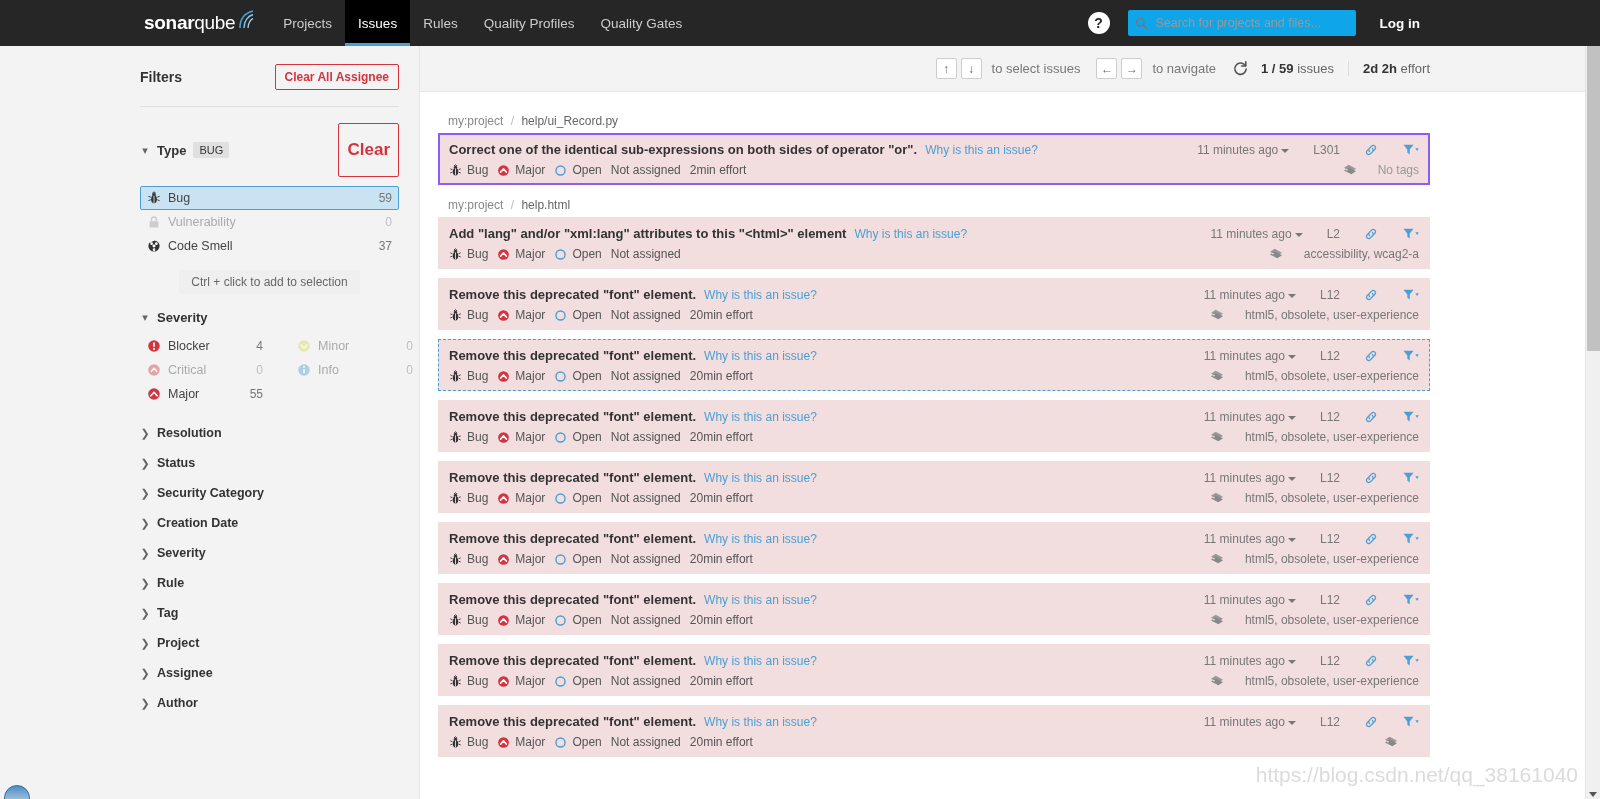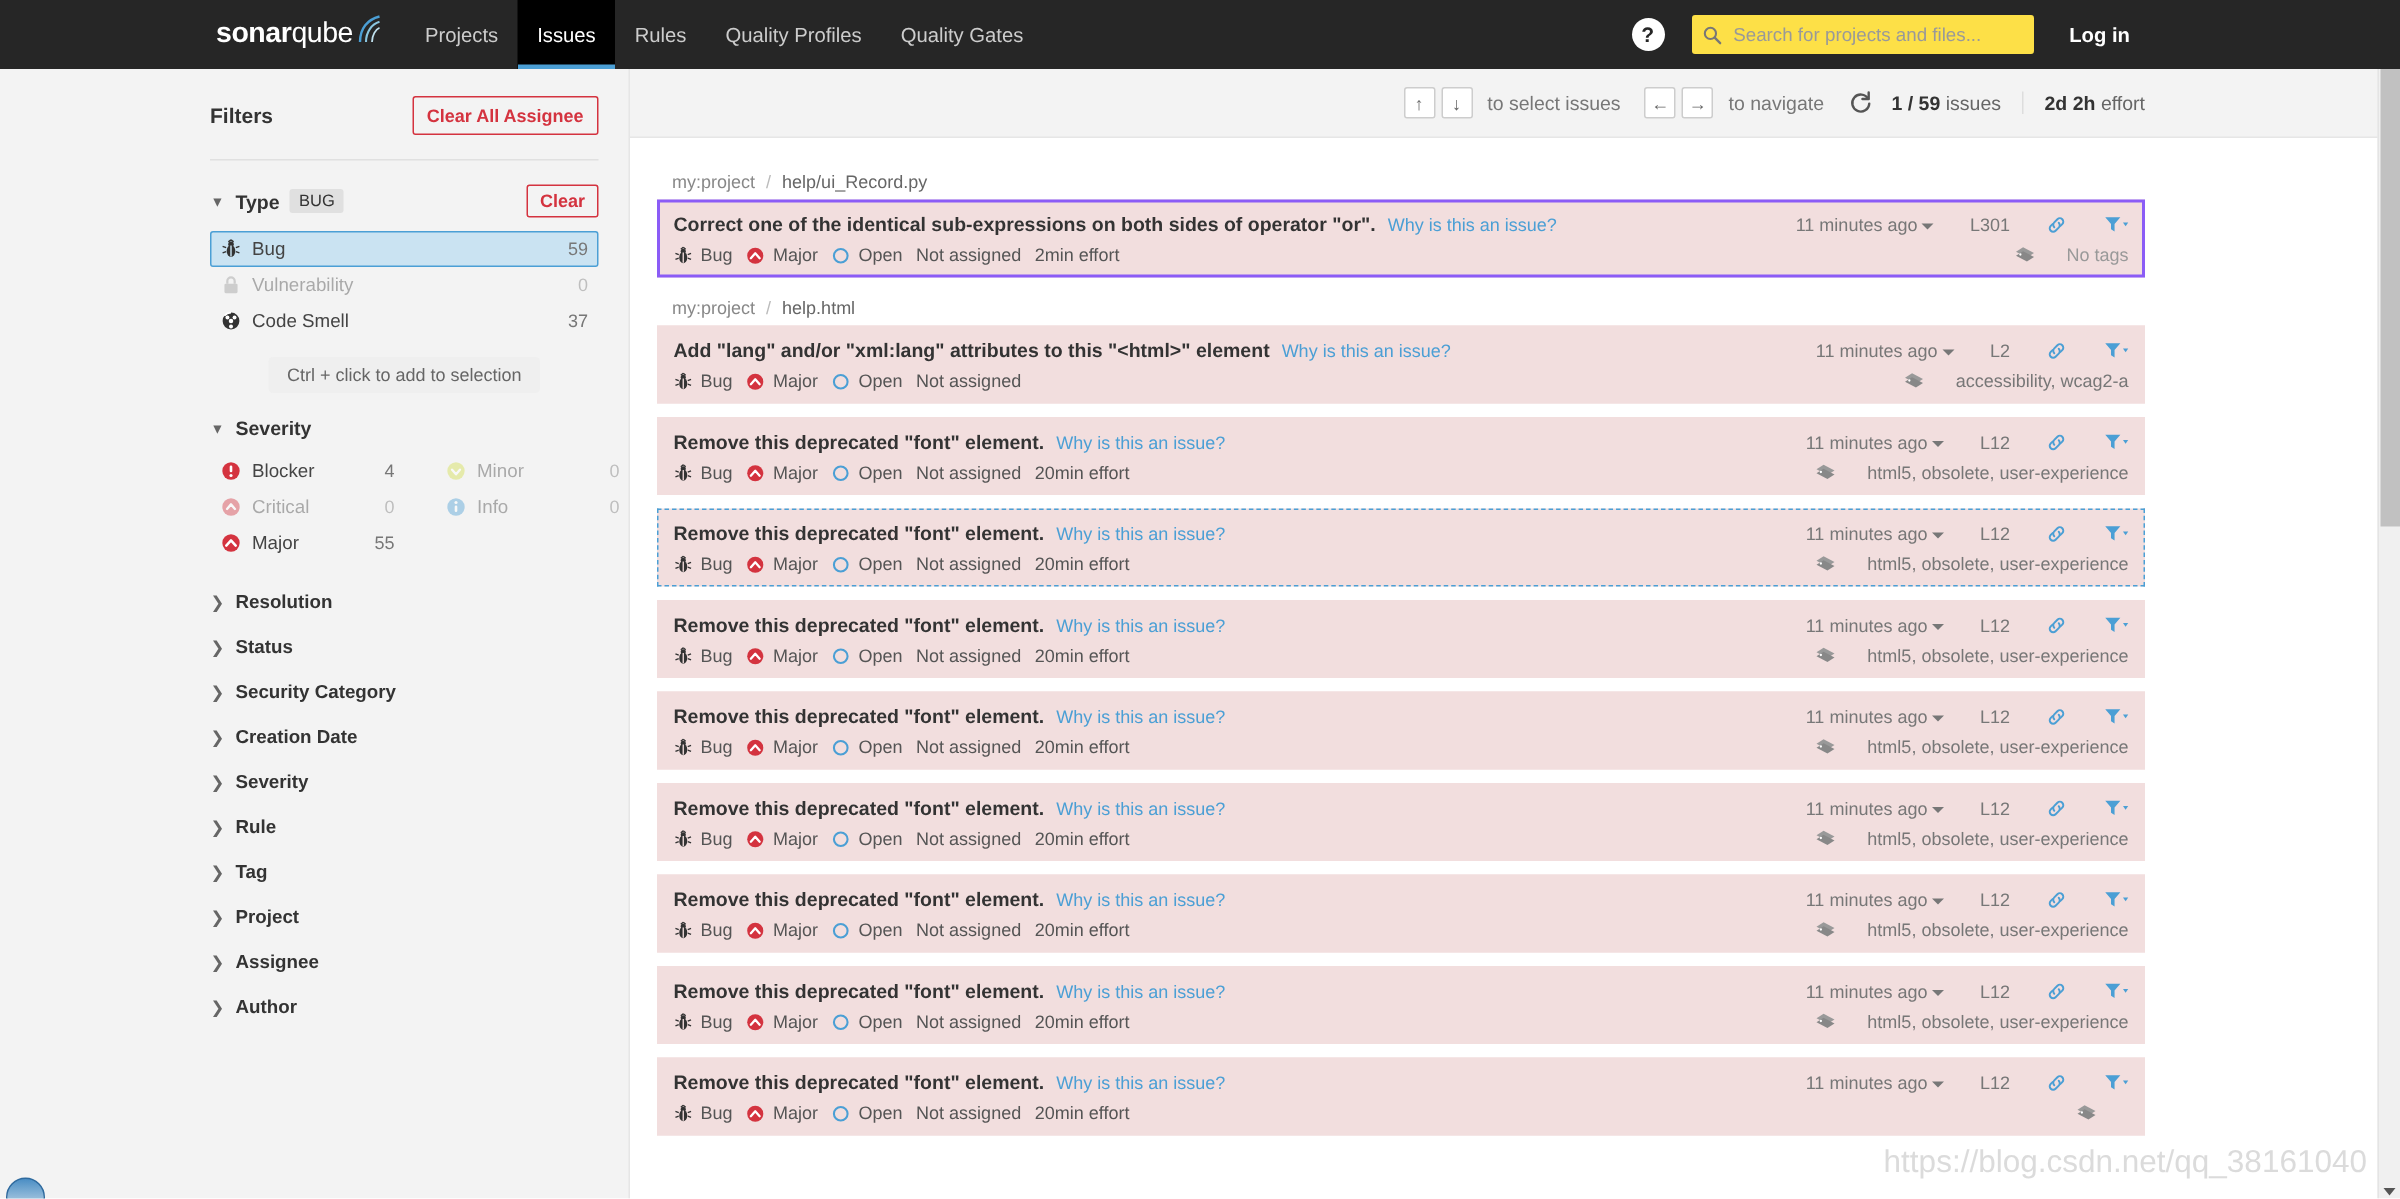--- a/index.html
+++ b/index.html
@@ -56,21 +56,21 @@
   }
   .help-icon {
     width: 22px; height: 22px; border-radius: 50%;
     background: #fff; color: #262626;
     font-weight: 700; font-size: 14px;
     display: flex; align-items: center; justify-content: center;
     margin-right: 18px; cursor: pointer;
   }
   .search-box {
     width: 228px; height: 26px;
-    background: #fde047; border-radius: 2px;
+    background: #0ea5e9; border-radius: 2px;
     display: flex; align-items: center;
     padding: 0 7px; cursor: text;
   }
   .search-box svg { flex: 0 0 auto; margin-right: 6px; }
   .search-box input {
     border: 0; outline: 0; width: 100%;
     font-family: "Liberation Sans", sans-serif;
     font-size: 12.5px; color: #444;
     background: transparent;
   }
@@ -130,22 +130,22 @@
     padding: 2px 6px; border-radius: 2px;
   }
   .chev {
     width: 10px; color: #666; font-size: 11px;
     display: inline-block; text-align: center;
   }
   .btn-clear {
     margin-left: auto;
     border: 1px solid #d4333f; color: #d4333f;
     background: transparent;
-    font-size: 12px; font-weight: 700;
-    padding: 3px 8px; border-radius: 2px; cursor: pointer;
+    font-size: 17px; font-weight: 700;
+    padding: 16px 8px; border-radius: 2px; cursor: pointer;
     font-family: "Liberation Sans", sans-serif;
   }
   .facet-item {
     display: flex; align-items: center;
     padding: 4px 6px;
     border-radius: 2px;
     cursor: pointer;
     border: 1px solid transparent;
   }
   .facet-item .lbl {

